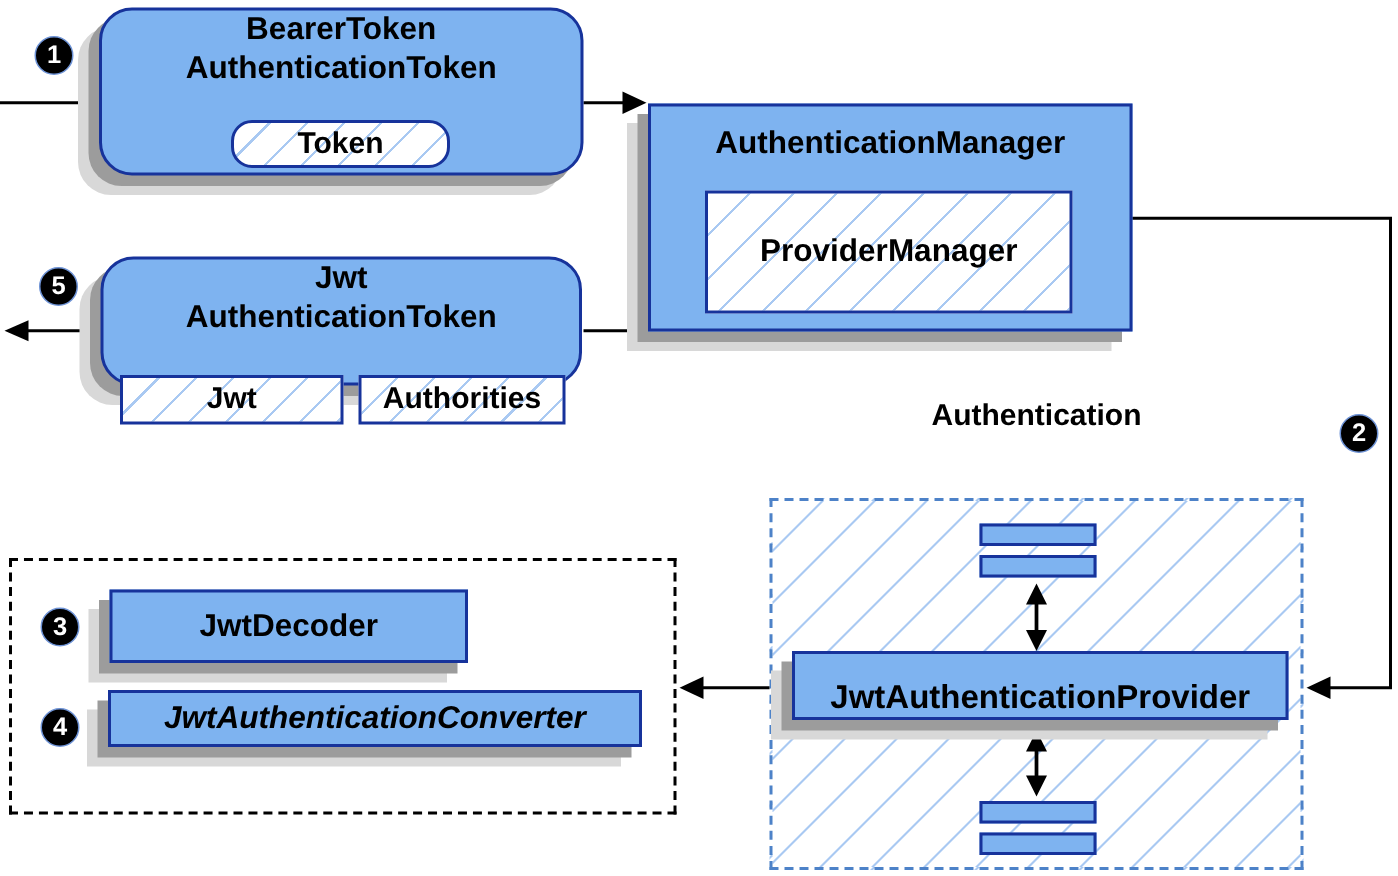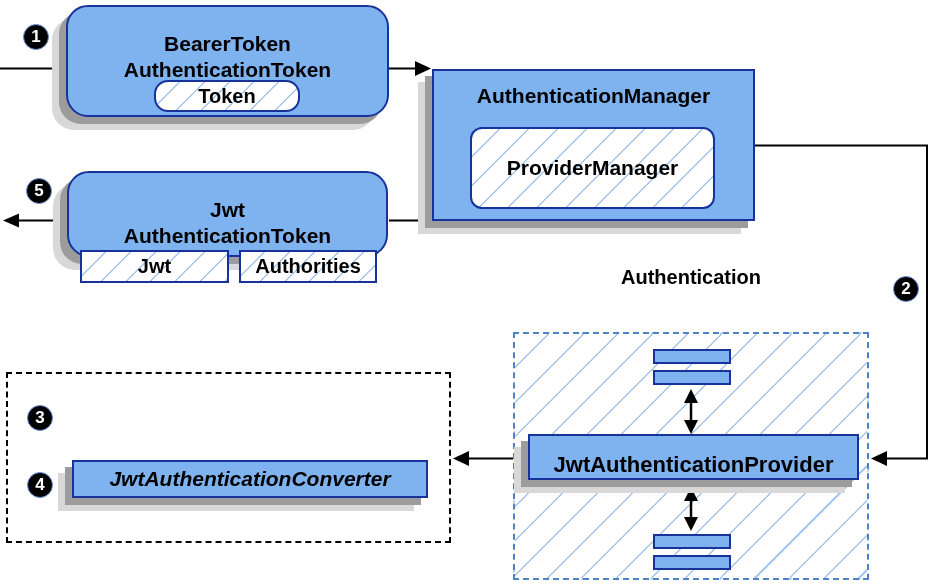--- a/index.html
+++ b/index.html
@@ -11,21 +11,21 @@
   svg.wires{position:absolute;left:0;top:0;width:932px;height:584px;pointer-events:none;}
 
   
   .node{
     background:var(--node-fill);
     border:2px solid var(--node-border);
     box-shadow:-7px 7px 0 0 var(--shadow-dark), -14px 13px 0 0 var(--shadow-light);
     font-weight:bold;text-align:center;
   }
   .rounded{border-radius:22px;}
-  .title2{font-size:21px;line-height:26px;padding-top:24px;font-weight:bold;}
+  .title2{font-size:21px;line-height:26px;padding-top:0;font-weight:bold;}
   .center-label{display:flex;align-items:center;justify-content:center;font-size:21px;font-weight:bold;}
 
   
   .chip{
     background-color:#fff;
     background-image:repeating-linear-gradient(135deg,transparent 0 16px,var(--hatch-line) 16px 17.5px);
     border:2px solid var(--node-border);
     display:flex;align-items:center;justify-content:center;
     font-size:20px;font-weight:bold;
   }
@@ -117,21 +117,21 @@
       <div>BearerToken</div>
       <div>AuthenticationToken</div>
     </div>
     <div class="abs chip" style="left:86px;top:73px;width:146px;height:32px;border-radius:14px;">
       <span>Token</span>
     </div>
   </div>
 
   <div class="abs node" style="left:432px;top:69px;width:323px;height:152px;">
     <div class="title2" style="padding-top:12px;">AuthenticationManager</div>
-    <div class="abs chip plain" style="left:36px;top:56px;width:245px;height:82px;font-size:21px;border-radius:12px;">
+    <div class="abs chip plain" style="left:36px;top:56px;width:245px;height:82px;font-size:21px;">
       <span>ProviderManager</span>
     </div>
   </div>
 
   <div class="abs node rounded" style="left:67px;top:171px;width:321px;height:86px;">
     <div class="title2">
       <div>Jwt</div>
       <div>AuthenticationToken</div>
     </div>
     <div class="abs chip" style="left:11px;top:77px;width:149px;height:33px;">
@@ -143,20 +143,23 @@
   </div>
 
   <div class="abs group-label" style="left:513px;top:266px;width:356px;">
     <div>Authentication</div>
   </div>
 
   <div class="abs node center-label" style="left:528px;top:434px;width:331px;height:46px;font-size:22px;align-items:flex-end;">
       <span>JwtAuthenticationProvider</span>
     </div>
 
+  <div class="abs node center-label" style="left:73px;top:393px;width:239px;height:49px;">
+      <span>JwtDecoder</span>
+    </div>
 
   <div class="abs node center-label" style="left:72px;top:460px;width:356px;height:38px;font-style:italic;">
       <span>JwtAuthenticationConverter</span>
     </div>
 
   <div class="abs marker" style="left:23px;top:24px;">
     <span>1</span>
   </div>
   <div class="abs marker" style="left:893px;top:276px;">
     <span>2</span>

